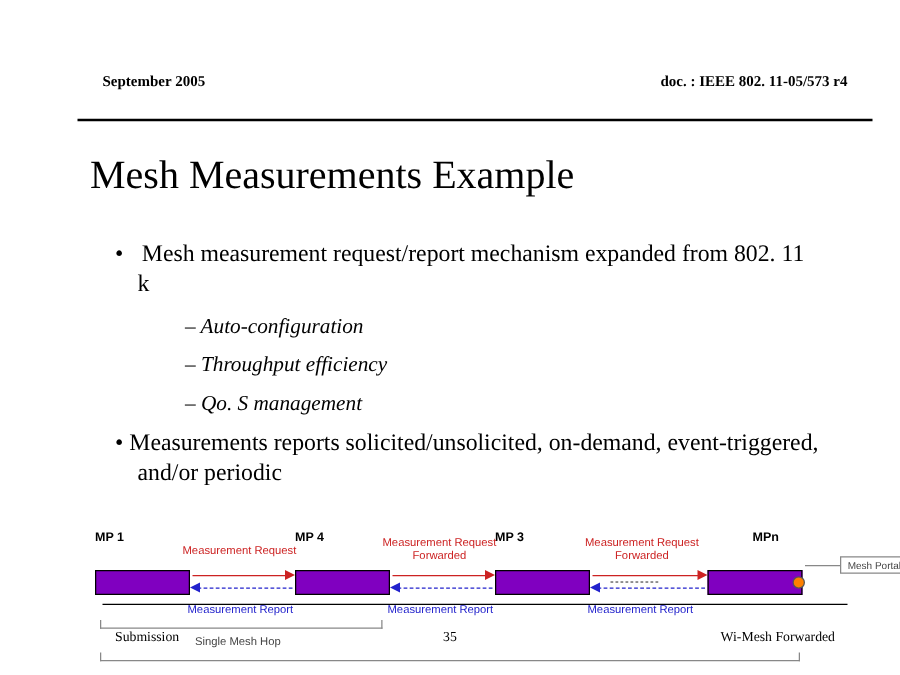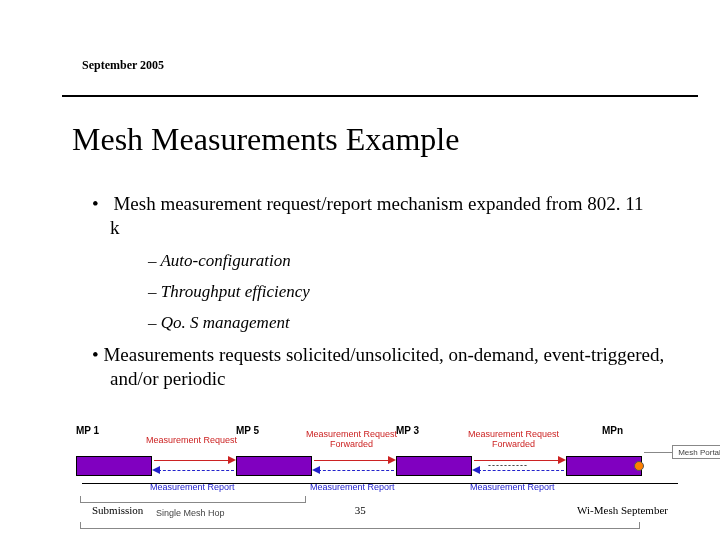--- a/index.html
+++ b/index.html
@@ -130,47 +130,48 @@
     justify-content: space-between;
     font-size: 11px;
     align-items: flex-end;
   }
 </style>
 </head>
 <body>
 
 <div class="header">
   <span>September 2005</span>
+  <span>doc. : IEEE 802. 11-05/573 r4</span>
 </div>
 <hr class="header-rule">
 
 <h1 class="title">Mesh Measurements Example</h1>
 
 <div class="content">
   <ul class="top">
     <li>
       <span>Mesh measurement request/report mechanism expanded from 802. 11 k</span>
       <ul class="sub">
         <li>Auto-configuration</li>
         <li>Throughput efficiency</li>
         <li>Qo. S management</li>
       </ul>
     </li>
-    <li>Measurements requests solicited/unsolicited, on-demand, event-triggered, and/or periodic</li>
+    <li>Measurements reports solicited/unsolicited, on-demand, event-triggered, and/or periodic</li>
   </ul>
 </div>
 
 <div class="diagram">
 
   <div class="node" style="left:0px;   top:18px"></div>
   <div class="node" style="left:160px; top:18px"></div>
   <div class="node" style="left:320px; top:18px"></div>
   <div class="node" style="left:490px; top:18px"></div>
   <span class="node-label" style="left:0px">MP 1</span>
-  <span class="node-label" style="left:160px">MP 5</span>
+  <span class="node-label" style="left:160px">MP 4</span>
   <span class="node-label" style="left:320px">MP 3</span>
   <span class="node-label" style="left:526px">MPn</span>
 
   <span class="dlabel" style="left:412px; top:22px; letter-spacing:1px; color:#000;">----------</span>
 
   <div class="arrow-line red" style="left:78px;  top:22px; width:78px"></div>
   <div class="arrow-head red right" style="left:152px; top:18px"></div>
   <div class="arrow-line red" style="left:238px; top:22px; width:78px"></div>
   <div class="arrow-head red right" style="left:312px; top:18px"></div>
   <div class="arrow-line red" style="left:398px; top:22px; width:88px"></div>
@@ -201,15 +202,15 @@
   <div class="portal-dot" style="left:558px; top:23px"></div>
   <div class="portal-line" style="left:568px; top:14px; width:28px"></div>
   <div class="portal-box" style="left:596px; top:7px">Mesh Portal</div>
 </div>
 
 <div class="footer">
   <hr class="footer-rule">
   <div class="footer-row">
     <span>Submission</span>
     <span>35</span>
-    <span>Wi-Mesh September</span>
+    <span>Wi-Mesh Forwarded</span>
   </div>
 </div>
 
 </body></html>

